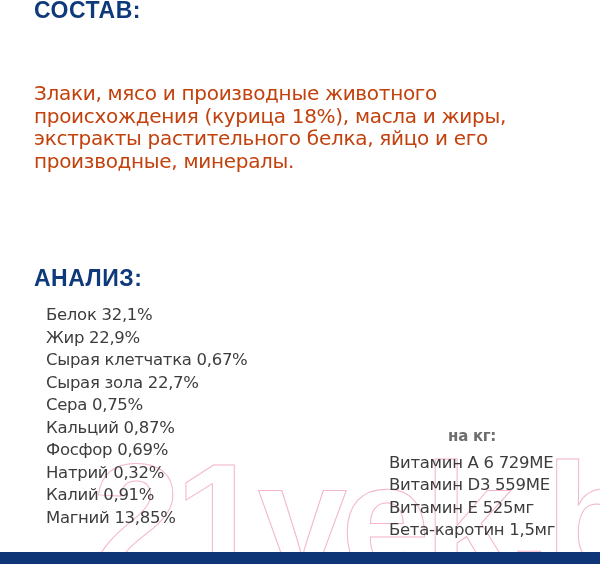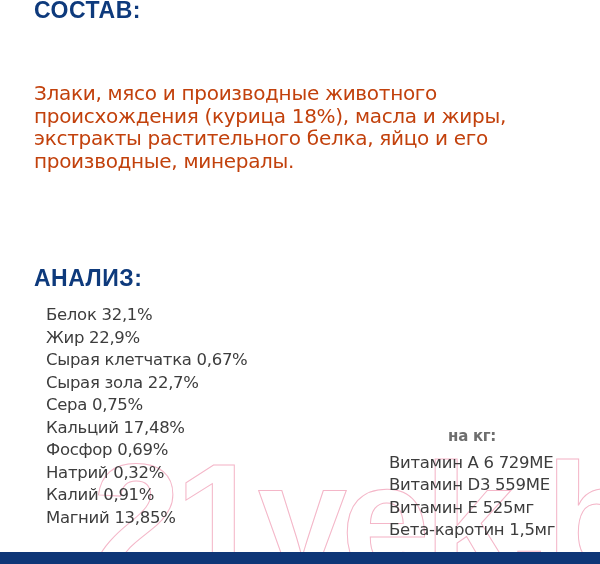--- a/index.html
+++ b/index.html
@@ -58,21 +58,21 @@
 <h2 id="h-sostav" class="heading">СОСТАВ:</h2>
 <div class="composition">Злаки, мясо и производные животного происхождения (курица 18%), масла и жиры, экстракты растительного белка, яйцо и его производные, минералы.</div>
 
 <h2 id="h-analiz" class="heading">АНАЛИЗ:</h2>
 <ul class="analysis-list">
   <li>Белок 32,1%</li>
   <li>Жир 22,9%</li>
   <li>Сырая клетчатка 0,67%</li>
   <li>Сырая зола 22,7%</li>
   <li>Сера 0,75%</li>
-  <li>Кальций 17,48%</li>
+  <li>Кальций 0,87%</li>
   <li>Фосфор 0,69%</li>
   <li>Натрий 0,32%</li>
   <li>Калий 0,91%</li>
   <li>Магний 13,85%</li>
 </ul>
 
 <div class="vitamins">
   <div class="per-kg">на кг:</div>
   <ul>
     <li>Витамин A 6 729МЕ</li>

